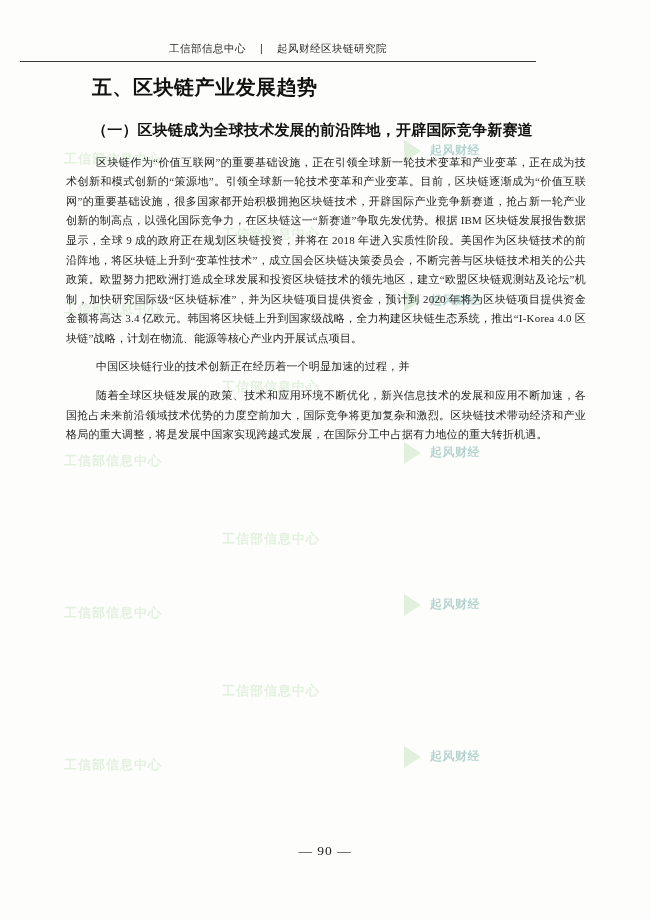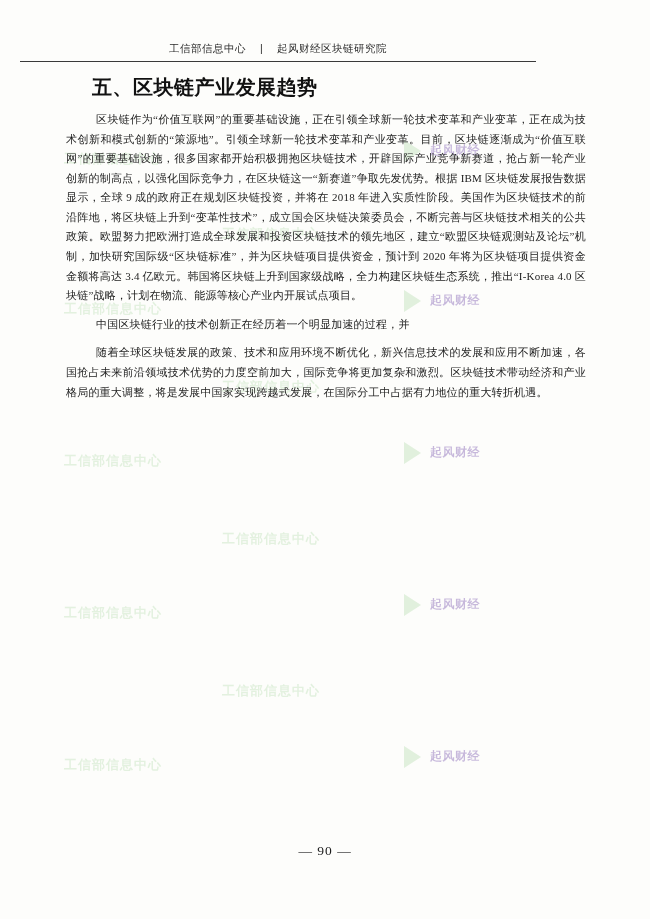--- a/index.html
+++ b/index.html
@@ -34,21 +34,21 @@
     font-weight: bold;
     white-space: nowrap;
     opacity: 0.30;
   }
   .wm-green {
     color: #a8d6a0;
     font-size: 13px;
     letter-spacing: 1px;
   }
   .wm-red {
-    color: #4c1d95;
+    color: #0f766e;
     font-size: 12px;
     letter-spacing: 0.5px;
   }
   .wm-tri {
     position: absolute;
     width: 0;
     height: 0;
     border-top: 11px solid transparent;
     border-bottom: 11px solid transparent;
     border-left: 17px solid #bfe0b8;
@@ -163,20 +163,21 @@
 
   <div class="header">
     <span class="header-text">工信部信息中心</span>
     <span class="header-text" style="margin:0 10px;">|</span>
     <span class="header-text">起风财经区块链研究院</span>
     <div class="header-rule"></div>
   </div>
 
   <div class="content">
     <h1 class="section-title">五、区块链产业发展趋势</h1>
+    <h2 class="sub-title">（一）区块链成为全球技术发展的前沿阵地，开辟国际竞争新赛道</h2>
     <p class="para">区块链作为“价值互联网”的重要基础设施，正在引领全球新一轮技术变革和产业变革，正在成为技术创新和模式创新的“策源地”。引领全球新一轮技术变革和产业变革。目前，区块链逐渐成为“价值互联网”的重要基础设施，很多国家都开始积极拥抱区块链技术，开辟国际产业竞争新赛道，抢占新一轮产业创新的制高点，以强化国际竞争力，在区块链这一“新赛道”争取先发优势。根据 IBM 区块链发展报告数据显示，全球 9 成的政府正在规划区块链投资，并将在 2018 年进入实质性阶段。美国作为区块链技术的前沿阵地，将区块链上升到“变革性技术”，成立国会区块链决策委员会，不断完善与区块链技术相关的公共政策。欧盟努力把欧洲打造成全球发展和投资区块链技术的领先地区，建立“欧盟区块链观测站及论坛”机制，加快研究国际级“区块链标准”，并为区块链项目提供资金，预计到 2020 年将为区块链项目提供资金金额将高达 3.4 亿欧元。韩国将区块链上升到国家级战略，全力构建区块链生态系统，推出“I-Korea 4.0 区块链”战略，计划在物流、能源等核心产业内开展试点项目。</p>
     <p class="para">中国区块链行业的技术创新正在经历着一个明显加速的过程，并</p>
     <p class="para">随着全球区块链发展的政策、技术和应用环境不断优化，新兴信息技术的发展和应用不断加速，各国抢占未来前沿领域技术优势的力度空前加大，国际竞争将更加复杂和激烈。区块链技术带动经济和产业格局的重大调整，将是发展中国家实现跨越式发展，在国际分工中占据有力地位的重大转折机遇。</p>
   </div>
 
   <div class="footer">
     <span>— 90 —</span>
   </div>
 
 </div>

